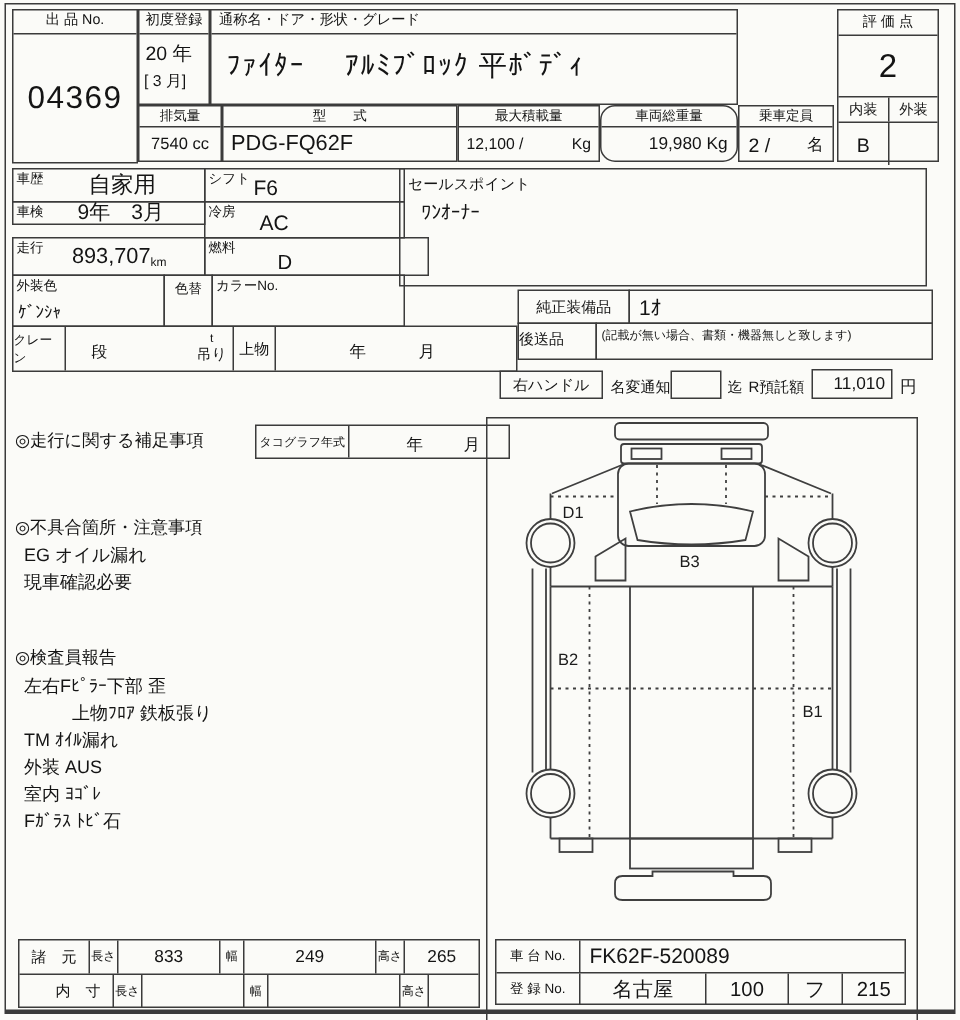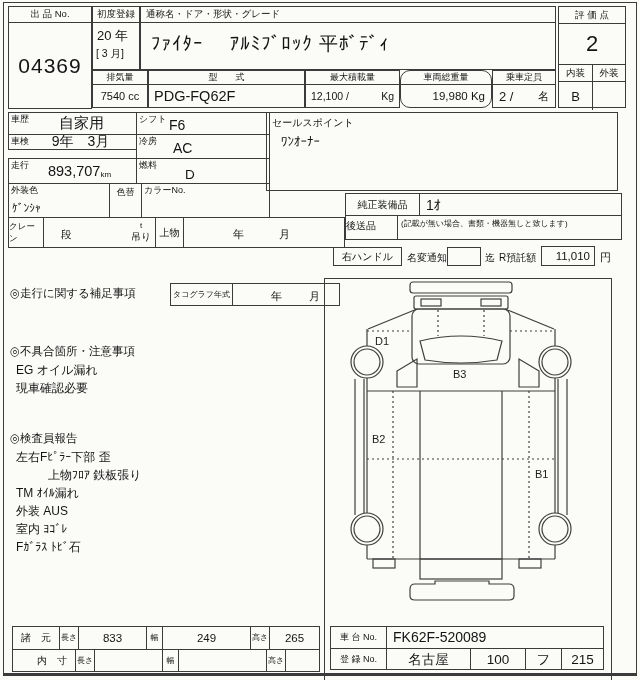--- a/index.html
+++ b/index.html
@@ -33,21 +33,21 @@
     <div class="hdr">出 品 No.</div>
     <div class="ctr" style="height:86px;font-size:21px;letter-spacing:1px;">04369</div>
   </div>
 
   <div class="abs bd" style="left:92px;top:6px;width:48px;height:64px;">
     <div class="hdr">初度登録</div>
     <div class="abs nowrap" style="left:4px;top:20px;font-size:13px;">20 年</div>
     <div class="abs nowrap" style="left:3px;top:40px;font-size:10.5px;">[ 3 月]</div>
   </div>
 
-  <div class="abs bd" style="left:140px;top:6px;width:416px;height:64px;">
+  <div class="abs bd" style="left:140px;top:6px;width:352px;height:64px;">
     <div class="hdr" style="text-align:left;padding-left:5px;">通称名・ドア・形状・グレード</div>
     <div class="abs nowrap" style="left:10px;top:24px;font-size:19px;letter-spacing:1px;">ﾌｧｲﾀｰ　 ｱﾙﾐﾌﾞﾛｯｸ  平ﾎﾞﾃﾞｨ</div>
   </div>
 
   <div class="abs bd" style="left:92px;top:70px;width:56px;height:38px;">
     <div class="hdr13">排気量</div>
     <div class="ctr" style="height:22px;font-size:11px;">7540 cc</div>
   </div>
 
   <div class="abs bd" style="left:148px;top:70px;width:157px;height:38px;">
@@ -105,21 +105,21 @@
     <span class="lblTL">冷房</span>
     <div class="abs" style="left:36px;top:5px;font-size:14px;">AC</div>
   </div>
   <div class="abs bd" style="left:8px;top:158px;width:129px;height:26px;">
     <span class="lblTL">走行</span>
     <div class="ctr nowrap" style="height:100%;padding-left:14px;">
       <span style="font-size:14.5px;">893,707</span>
       <span style="font-size:8px;align-self:flex-end;margin-bottom:4px;">km</span>
     </div>
   </div>
-  <div class="abs bd" style="left:136px;top:158px;width:134px;height:26px;">
+  <div class="abs bd" style="left:136px;top:158px;width:150px;height:26px;">
     <span class="lblTL">燃料</span>
     <div class="abs" style="left:48px;top:8px;font-size:13.5px;">D</div>
   </div>
   <div class="abs bd" style="left:8px;top:183px;width:102px;height:35px;">
     <span class="lblTL">外装色</span>
     <div class="abs nowrap" style="left:3px;top:18px;font-size:11.5px;">ｹﾞﾝｼｬ</div>
   </div>
   <div class="abs bd" style="left:109px;top:183px;width:33px;height:35px;">
     <div style="font-size:9px;text-align:center;padding-top:2px;">色替</div>
   </div>

